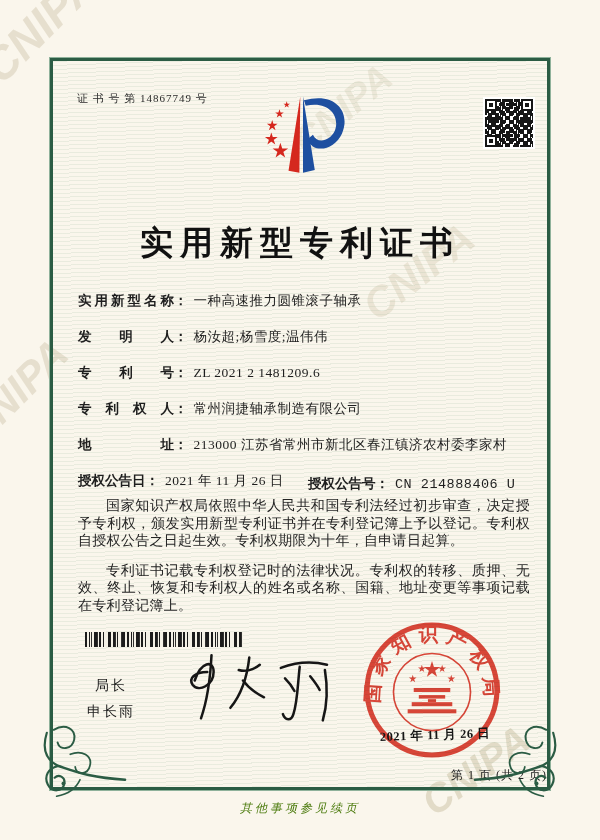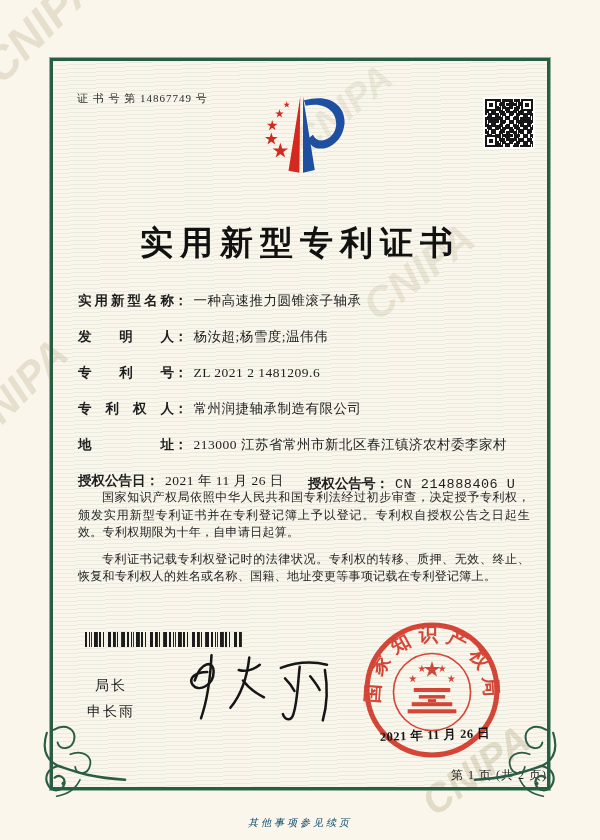--- a/index.html
+++ b/index.html
@@ -55,21 +55,21 @@
   .flabel{
     display:inline-block;width:96px;vertical-align:top;
     text-align:justify;text-align-last:justify;font-weight:600;
   }
   .fcolon{display:inline-block;margin-right:6px;font-weight:600;}
   .fvalue{letter-spacing:0.5px;}
   .grant-right{position:absolute;left:230px;top:4px;font-family:Liberation Mono, monospace;}
   
   .paras{position:absolute;left:25px;top:424px;width:452px;}
   .paras p{
-    margin:4px 0 9px 0;font-size:12px;line-height:17.5px;
+    margin:12px 0 9px 0;font-size:14px;line-height:17.5px;
     text-indent:2em;text-align:justify;letter-spacing:0.3px;color:#242424;
   }
   
   .barcode{
     position:absolute;left:32px;top:571px;width:158px;height:15px;
     background:
       repeating-linear-gradient(90deg,#1c1c1c 0 2px,rgba(0,0,0,0) 2px 4px,#1c1c1c 4px 5px,rgba(0,0,0,0) 5px 9px,#1c1c1c 9px 12px,rgba(0,0,0,0) 12px 14px),
       repeating-linear-gradient(90deg,rgba(28,28,28,.9) 0 1px,rgba(0,0,0,0) 1px 6px);
     background-color:#f4f1e6;
   }
@@ -83,21 +83,21 @@
     position:absolute;left:312px;top:666px;width:140px;text-align:center;
     font-size:12.5px;font-weight:bold;color:#151515;letter-spacing:0.5px;
     transform:rotate(-2deg);white-space:nowrap;
   }
   .pagenum{
     position:absolute;left:0;top:706px;width:100%;text-align:right;
     font-size:12px;letter-spacing:1px;color:#222;
   }
   .footer-note{
     position:absolute;left:0;top:800px;width:100%;text-align:center;z-index:2;
-    font-size:10px;letter-spacing:3px;color:#0c4a6e;font-style:italic;margin-top:16px;
+    font-size:12px;letter-spacing:3px;color:#4d7c0f;font-style:italic;
   }
   .ornament{position:absolute;width:88px;height:88px;z-index:3;}
   .ornament.left{left:-14px;bottom:-22px;}
   .ornament.right{right:-14px;bottom:-22px;transform:scaleX(-1);}
 </style>
 </head>
 <body>
 
 <div class="page">
 

